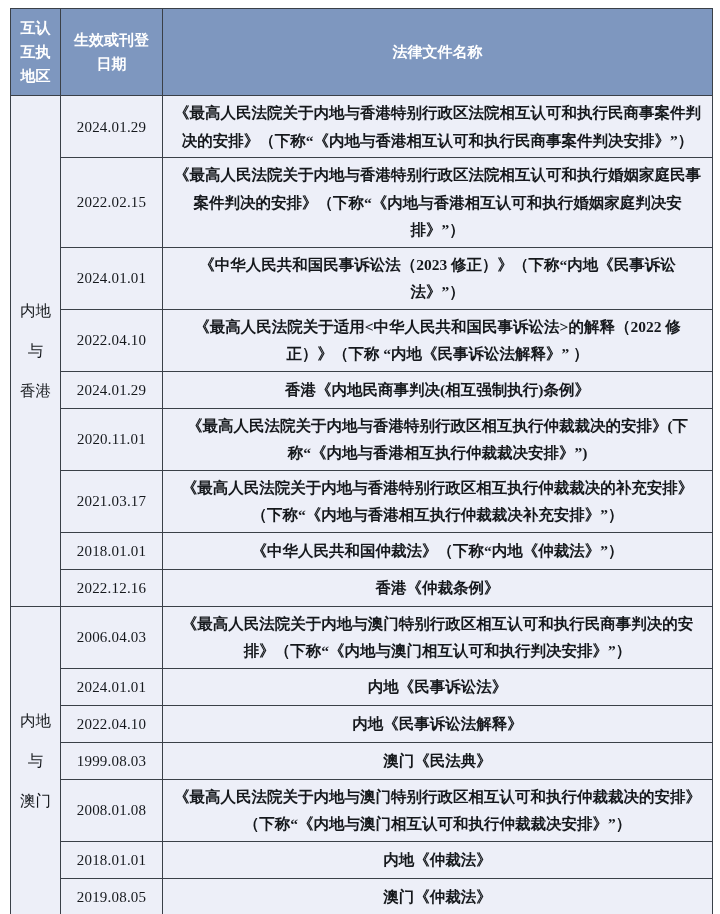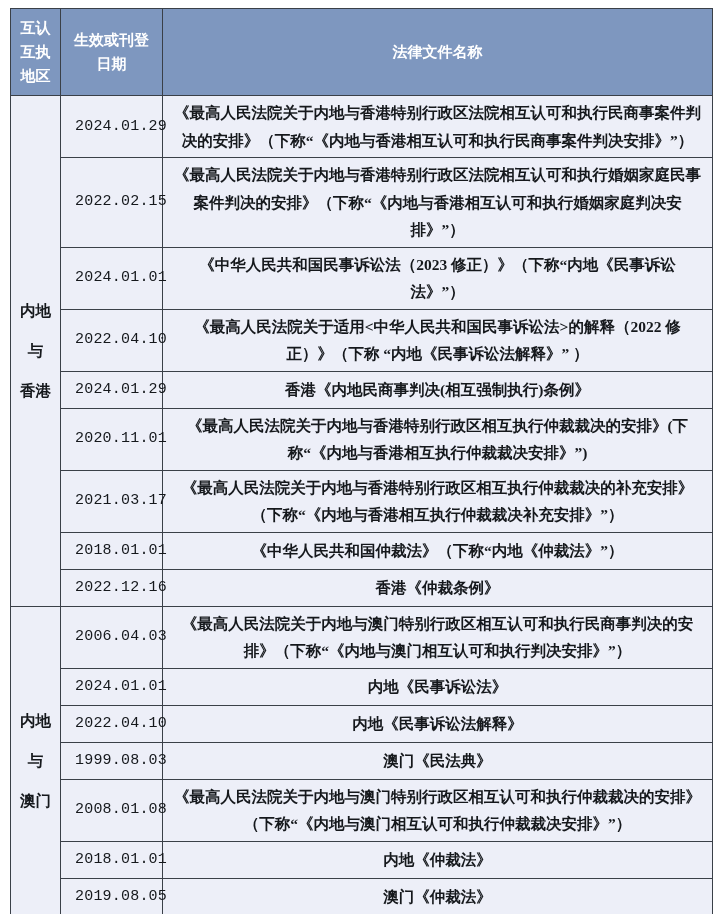--- a/index.html
+++ b/index.html
@@ -18,25 +18,25 @@
   }
   col.c1{width:50px;} col.c2{width:102px;} col.c3{width:550px;}
   th,td{border:1px solid var(--border);}
   thead th{
     background:var(--header-bg);color:var(--header-text);
     font-weight:bold;font-size:15px;text-align:center;vertical-align:middle;
     padding:7px 2px;
   }
   thead .ln{display:block;line-height:24px;}
   td{background:var(--body-bg);vertical-align:middle;text-align:center;}
-  td.region{font-size:15.5px;padding:20px 2px;font-weight:bold;}
+  td.region{font-size:15.5px;padding:20px 2px;}
   td.region .rln{display:block;line-height:40px;}
   td.date{
     font-size:15px;letter-spacing:.2px;padding:4px 14px;line-height:28px;
-    font-family:Liberation Mono, monospace;
+    font-family:Liberation Serif, serif;
   }
   td.doc{
     font-size:15.5px;line-height:27.5px;padding:3px 10px;text-align:center;font-weight:bold;
   }
 </style>
 </head>
 <body>
 
 <table class="legal">
   <colgroup>

